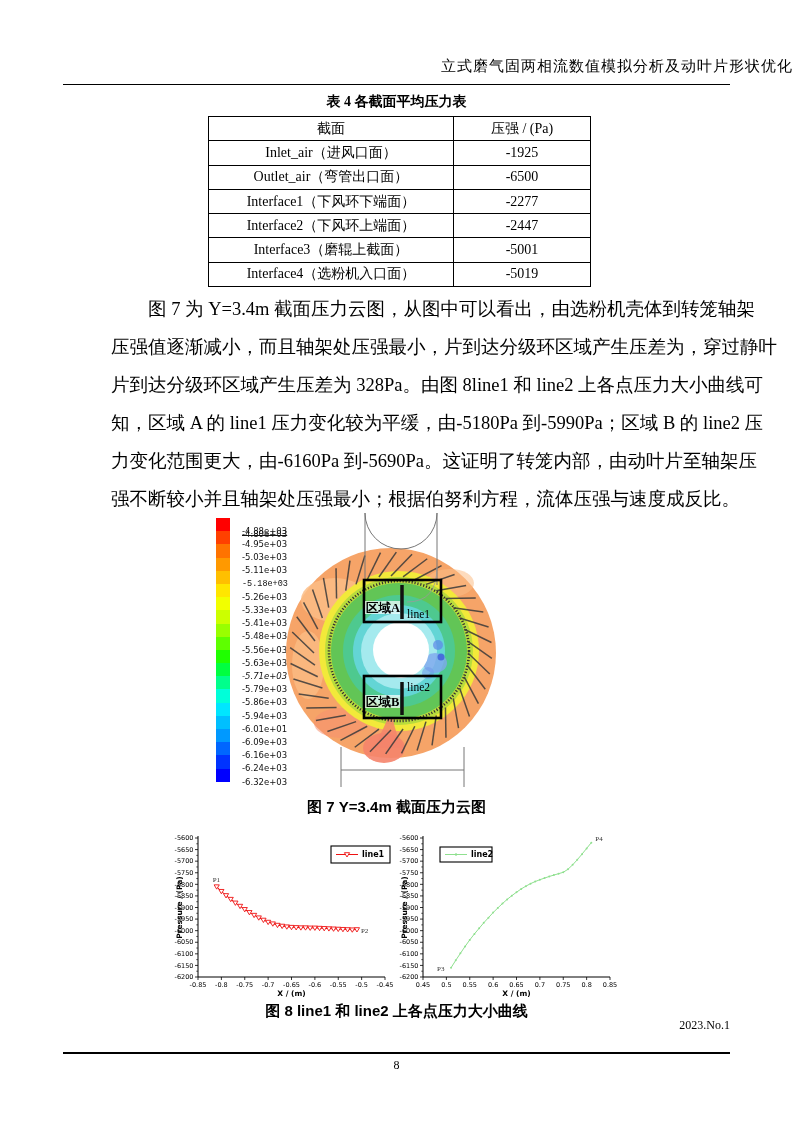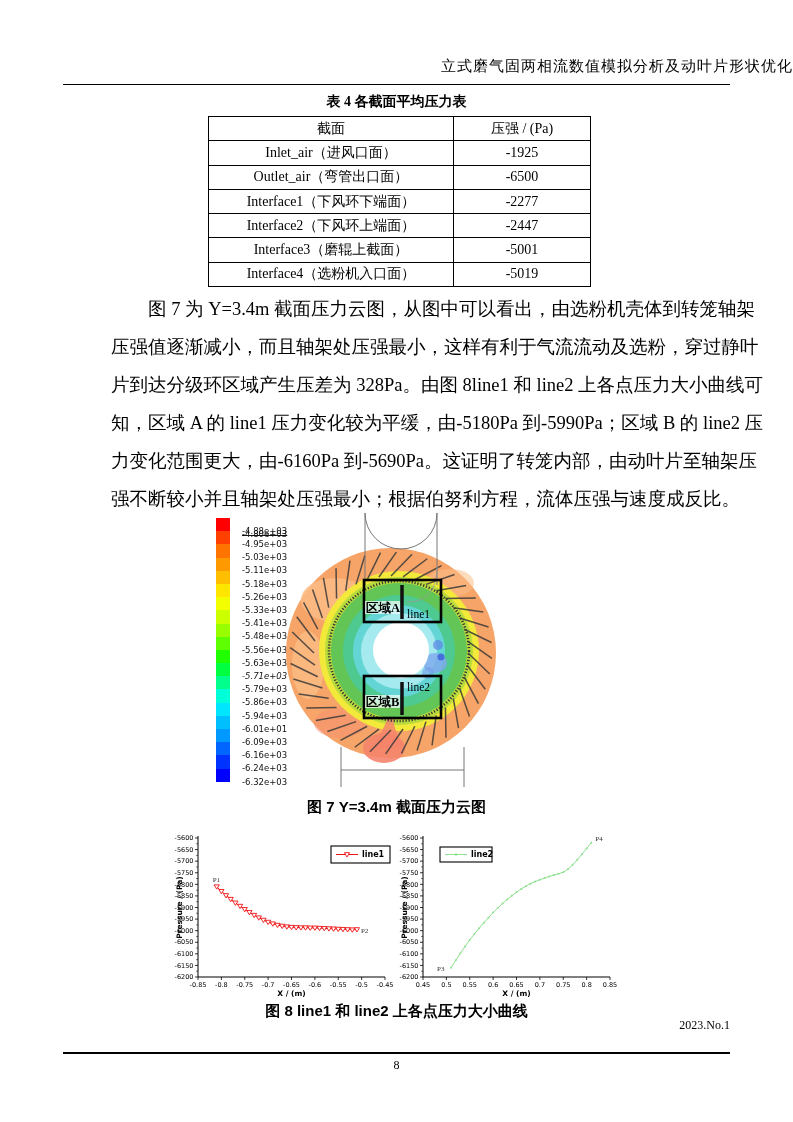--- a/index.html
+++ b/index.html
@@ -79,21 +79,21 @@
         </tr>
         <tr>
           <td class="c1">Interface4（选粉机入口面）</td>
           <td class="c2">-5019</td>
         </tr>
       </tbody>
   </table>
 
   <div class="para" id="para">
       <div class="para-line first">图 7 为 Y=3.4m 截面压力云图，从图中可以看出，由选粉机壳体到转笼轴架</div>
-      <div class="para-line">压强值逐渐减小，而且轴架处压强最小，这样有利于气流流动及选粉，穿过静叶</div>
+      <div class="para-line">压强值逐渐减小，而且轴架处压强最小，片到达分级环区域产生压差为，穿过静叶</div>
       <div class="para-line">片到达分级环区域产生压差为 328Pa。由图 8line1 和 line2 上各点压力大小曲线可</div>
       <div class="para-line">知，区域 A 的 line1 压力变化较为平缓，由-5180Pa 到-5990Pa；区域 B 的 line2 压</div>
       <div class="para-line">力变化范围更大，由-6160Pa 到-5690Pa。这证明了转笼内部，由动叶片至轴架压</div>
       <div class="para-line last">强不断较小并且轴架处压强最小；根据伯努利方程，流体压强与速度成反比。</div>
     </div>
 
   <div class="fig7">
     <div class="colorbar" id="colorbar">
         <div class="cb-seg" style="background: rgb(255, 0, 0);"></div>
         <div class="cb-seg" style="background: rgb(255, 64, 0);"></div>
@@ -115,21 +115,21 @@
         <div class="cb-seg" style="background: rgb(0, 102, 255);"></div>
         <div class="cb-seg" style="background: rgb(0, 51, 255);"></div>
         <div class="cb-seg" style="background: rgb(0, 0, 255);"></div>
       </div>
     <div id="cb-labels">
         <div class="cb-label" style="top: 25px;">-4.80e+03</div>
         <div class="cb-label" style="top: 21.7px; text-decoration: underline;">-4.88e+03</div>
         <div class="cb-label" style="top: 34.9px;">-4.95e+03</div>
         <div class="cb-label" style="top: 48.1px;">-5.03e+03</div>
         <div class="cb-label" style="top: 61.3px;">-5.11e+03</div>
-        <div class="cb-label" style="top: 74.5px;">-5.18e+03</div>
+        <div class="cb-label" style="top: 74.5px; font-family: Liberation Mono, monospace;">-5.18e+03</div>
         <div class="cb-label" style="top: 87.7px;">-5.26e+03</div>
         <div class="cb-label" style="top: 100.9px;">-5.33e+03</div>
         <div class="cb-label" style="top: 114.1px;">-5.41e+03</div>
         <div class="cb-label" style="top: 127.3px;">-5.48e+03</div>
         <div class="cb-label" style="top: 140.5px;">-5.56e+03</div>
         <div class="cb-label" style="top: 153.7px;">-5.63e+03</div>
         <div class="cb-label" style="top: 166.9px; font-style: italic;">-5.71e+03</div>
         <div class="cb-label" style="top: 180.1px;">-5.79e+03</div>
         <div class="cb-label" style="top: 193.3px;">-5.86e+03</div>
         <div class="cb-label" style="top: 206.5px;">-5.94e+03</div>

